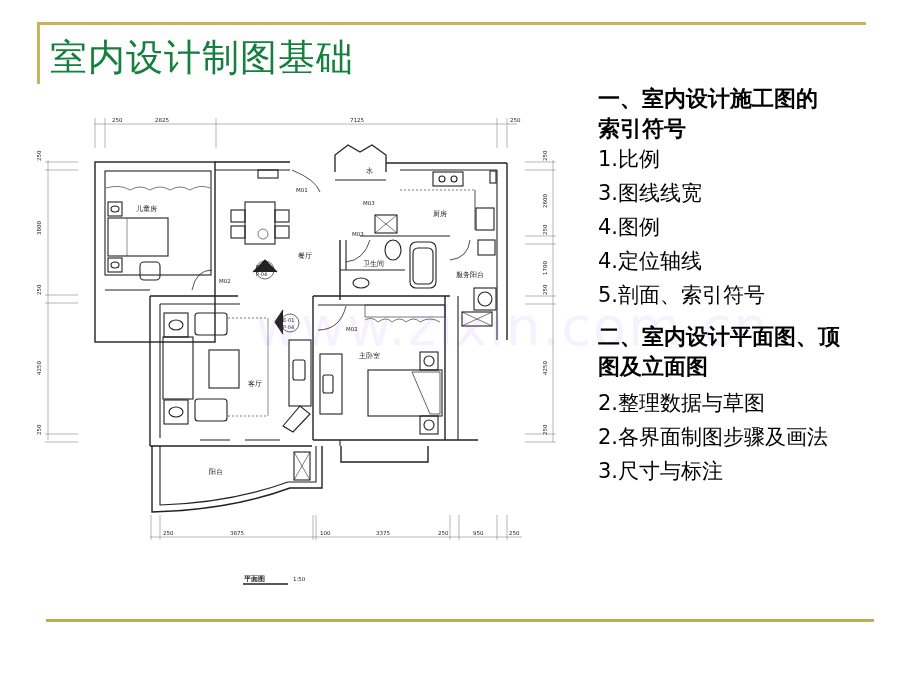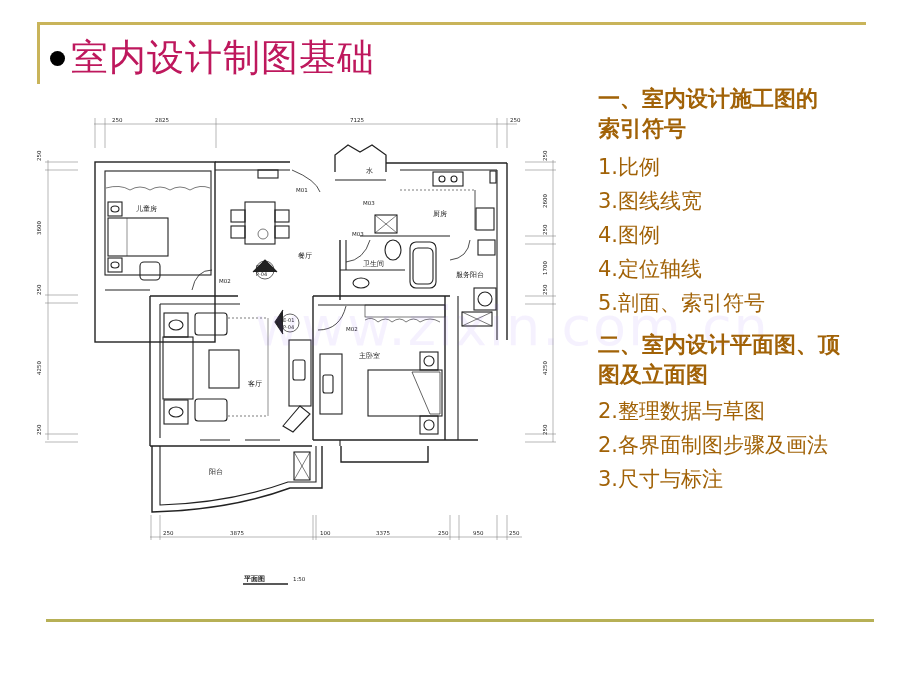--- a/index.html
+++ b/index.html
@@ -1,29 +1,29 @@
 <!DOCTYPE html>
 <html><head>
 <meta charset="utf-8">
 <style>
   html,body{margin:0;padding:0;background:#ffffff;}
   body{width:920px;height:690px;position:relative;overflow:hidden;font-family:"DejaVu Sans","Liberation Sans",sans-serif;}
   .rule-top{position:absolute;left:38px;top:22px;width:828px;height:3px;background:#c9b45a;}
   .rule-left{position:absolute;left:37px;top:22px;width:3px;height:62px;background:#c9b45a;}
   .rule-bottom{position:absolute;left:46px;top:619px;width:828px;height:3px;background:#b7b056;}
   .title{position:absolute;left:50px;top:33px;height:50px;display:flex;align-items:center;
-         font-family:"DejaVu Serif","Liberation Serif",serif;font-size:37px;color:#be185d;letter-spacing:1px;}
+         font-family:"DejaVu Serif","Liberation Serif",serif;font-size:37px;color:#15803d;letter-spacing:1px;flex-direction:column;}
   .title .bullet{display:inline-block;width:15px;height:15px;border-radius:50%;background:#000;margin-right:6px;}
   .plan{position:absolute;left:30px;top:110px;width:560px;height:480px;}
   .watermark{position:absolute;left:255px;top:295px;font-family:"DejaVu Sans","Liberation Sans",sans-serif;
              font-size:54px;color:#8b5cf6;opacity:0.08;letter-spacing:2px;pointer-events:none;}
-  .outline{position:absolute;left:598px;top:84px;width:300px;color:#a16207;}
+  .outline{position:absolute;left:598px;top:84px;width:300px;color:#000000;}
   .outline .head{font-weight:bold;font-size:22px;line-height:30px;}
   .outline .item{font-size:21px;line-height:26px;margin:8px 0 7px 0;}
-  .outline .item.first{margin-top:10px;}
+  .outline .item.first{margin-top:2px;}
   .outline .sec2{margin-top:14px;}
 </style>
 </head>
 <body>
 
 <div class="rule-top"></div>
 <div class="rule-left"></div>
 
 <div class="title">
   <span class="bullet"></span>

